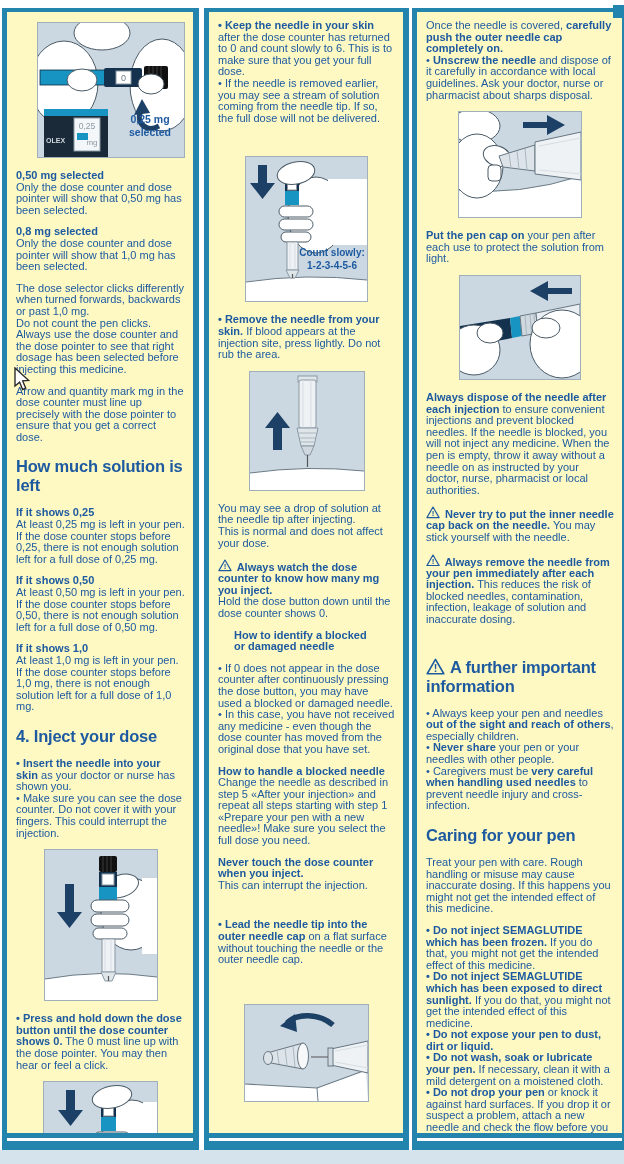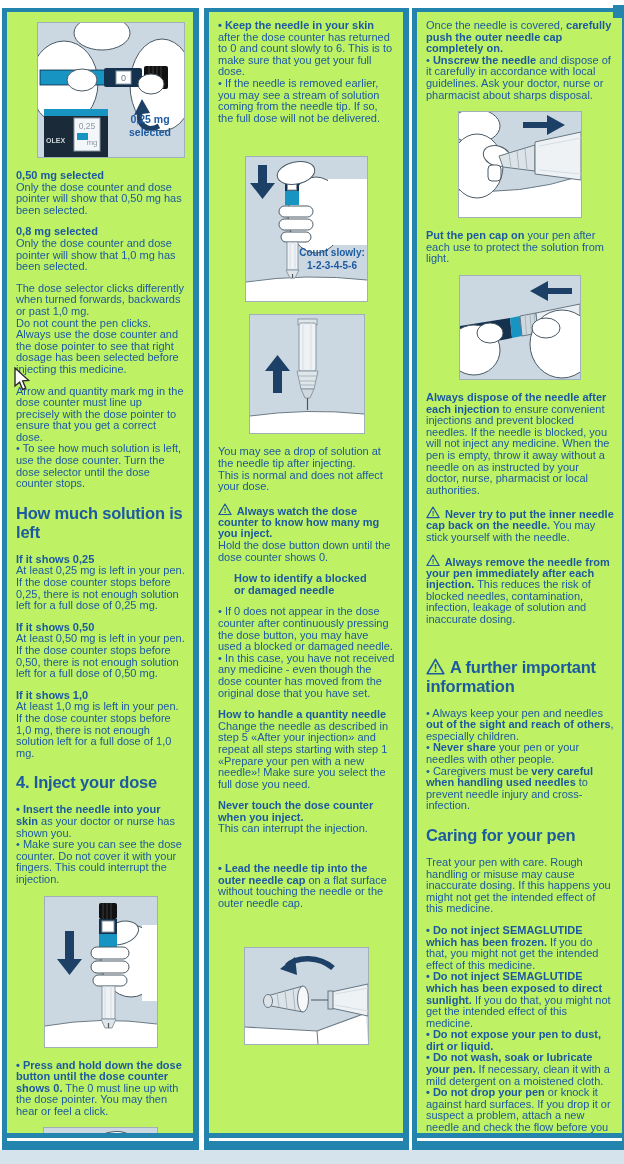--- a/index.html
+++ b/index.html
@@ -2,21 +2,21 @@
 <html style="--teal: #2384ad; --text: #1d5aa0; --figbg: #ccd8e1; --penteal: #1794c1; --navy: #14324d; --arrow: #1d4066;"><head>
 <meta charset="utf-8">
 <style>
   :root{
     --teal:#2384ad; --text:#1d5aa0; --figbg:#ccd8e1; --navy:#14324d;
     --penteal:#1794c1; --arrow:#1d4066;
   }
   html,body{margin:0;padding:0;background:#fff;}
   .page{position:relative;width:624px;height:1164px;background:#fff;overflow:hidden;
         font-family:"Liberation Sans","DejaVu Sans",sans-serif;}
-  .col{position:absolute;top:8px;height:1142px;box-sizing:border-box;background:#bef264;
+  .col{position:absolute;top:8px;height:1142px;box-sizing:border-box;background:#fef9c3;
        border:solid var(--teal);border-width:4px 6px 0 5px;display:flex;flex-direction:column;}
   .col1{left:2px;width:197px}
   .col2{left:204px;width:205px}
   .col3{left:412px;width:216px}
   .col-content{flex:1 1 auto;overflow:hidden;padding:8px 8px 0 9px;color:var(--text);
                font-size:11px;line-height:11.6px;}
   p{margin:0 0 10px}
   .b{font-weight:bold}
   .h2{font-weight:bold;font-size:16.5px;line-height:19px;margin:14px 0 12px;letter-spacing:-0.2px;color:var(--text)}
   .h3{font-weight:bold;margin:0 16px 10px}
@@ -58,21 +58,21 @@
   <text x="49" y="106" font-size="8.5" fill="#8d99a3" text-anchor="middle">0,25</text>
   <rect x="39" y="110" width="11" height="7" fill="var(--penteal)"></rect>
   <text x="54" y="122" font-size="8" fill="#8d99a3" text-anchor="middle">mg</text>
   <text x="112" y="100" font-size="10.5" font-weight="bold" fill="var(--text)" text-anchor="middle">0,25 mg</text>
   <text x="112" y="113" font-size="10.5" font-weight="bold" fill="var(--text)" text-anchor="middle">selected</text>
  </svg>
         </div>
         <p><span class="b">0,50 mg selected</span><br><span>Only the dose counter and dose pointer will show that 0,50 mg has been selected.</span></p>
         <p><span class="b">0,8 mg selected</span><br><span>Only the dose counter and dose pointer will show that 1,0 mg has been selected.</span></p>
         <p><span>The dose selector clicks differently when turned forwards, backwards or past 1,0 mg.</span><br><span>Do not count the pen clicks.</span><br><span>Always use the dose counter and the dose pointer to see that right dosage has been selected before injecting this medicine.</span></p>
-        <p><span>Arrow and quantity mark mg in the dose counter must line up precisely with the dose pointer to ensure that you get a correct dose.</span><br><span>• To see how much solution is left, use the dose counter. Turn the dose selector until the dose counter stops.</span></p>
+        <p><span>Arrow and quantity mark mg in the dose counter must line up precisely with the dose pointer to ensure that you get a correct dose.</span><br></p>
         <div class="h2"><span>How much solution is left</span></div>
         <p><span class="b">If it shows 0,25</span><br><span>At least 0,25 mg is left in your pen.</span><br><span>If the dose counter stops before 0,25, there is not enough solution left for a full dose of 0,25 mg.</span></p>
         <p><span class="b">If it shows 0,50</span><br><span>At least 0,50 mg is left in your pen.</span><br><span>If the dose counter stops before 0,50, there is not enough solution left for a full dose of 0,50 mg.</span></p>
         <p><span class="b">If it shows 1,0</span><br><span>At least 1,0 mg is left in your pen.</span><br><span>If the dose counter stops before 1,0 mg, there is not enough solution left for a full dose of 1,0 mg.</span></p>
         <div class="h2"><span>4. Inject your dose</span></div>
         <p><span class="b">• Insert the needle into your skin</span><span> as your doctor or nurse has shown you.</span><br><span>• Make sure you can see the dose counter. Do not cover it with your fingers. This could interrupt the injection.</span></p>
         <div class="figure" style="width: 112px; height: 150px;">
           <svg viewBox="0 0 112 150">
   <path d="M0 129 Q56 119 112 127 L112 150 H0 Z" fill="#fff"></path>
   <path d="M0 129 Q56 119 112 127" stroke="#6b7b86" fill="none"></path>
@@ -138,20 +138,21 @@
   <rect x="35" y="75" width="30" height="10" rx="5" fill="#fff" stroke="#4a5a66"></rect>
   <rect x="41" y="85" width="11" height="28" fill="#eef2f5" stroke="#8a98a4"></rect>
   <path d="M44 85 v28 M49 85 v28" stroke="#d5dde2"></path>
   <polygon points="40,113 53,113 49,121 44,121" fill="#dfe6ea" stroke="#8a98a4"></polygon>
   <line x1="46.5" y1="121" x2="46.5" y2="117" stroke="#555" stroke-width="1.2"></line>
   <polygon points="12,8 21,8 21,26 29,26 16.5,42 4,26 12,26" fill="var(--arrow)"></polygon>
   <text x="86" y="99" font-size="10" font-weight="bold" fill="var(--text)" text-anchor="middle">Count slowly:</text>
   <text x="86" y="112" font-size="10" font-weight="bold" fill="var(--text)" text-anchor="middle">1-2-3-4-5-6</text>
  </svg>
         </div>
+        <p><span class="b">• Remove the needle from your skin.</span><span> If blood appears at the injection site, press lightly. Do not rub the area.</span></p>
         <div class="figure" style="width: 114px; height: 118px;">
           <svg viewBox="0 0 114 118">
   <path d="M0 101 Q57 93 114 99 L114 118 H0 Z" fill="#fff"></path>
   <path d="M0 101 Q57 93 114 99" stroke="#6b7b86" fill="none"></path>
   <rect x="48" y="4" width="19" height="6" fill="#dfe6ea" stroke="#8a98a4"></rect>
   <rect x="49" y="8" width="17" height="48" rx="2" fill="#eef2f5" stroke="#8a98a4"></rect>
   <path d="M53 8 v48 M61 8 v48" stroke="#d5dde2"></path>
   <polygon points="47,56 68,56 64,74 51,74" fill="#dfe6ea" stroke="#8a98a4"></polygon>
   <path d="M49 61 h17 M50 66 h15 M51 70 h13" stroke="#aab7bf"></path>
   <polygon points="51,74 64,74 60,83 55,83" fill="#cfd8de" stroke="#8a98a4"></polygon>
@@ -159,21 +160,21 @@
   <polygon points="23,78 32,78 32,56 40,56 27.5,40 15,56 23,56" fill="var(--arrow)"></polygon>
  </svg>
         </div>
         <p><span>You may see a drop of solution at the needle tip after injecting.</span><br><span>This is normal and does not affect your dose.</span></p>
         <p><svg class="warn-icon" width="14" height="12.5" viewBox="0 0 20 18">
             <path d="M10 1.5 L18.8 16.7 L1.2 16.7 Z" fill="none" stroke="#1d5aa0" stroke-width="1.7" stroke-linejoin="round"></path>
             <text x="10" y="14.6" font-size="11.5" font-weight="bold" fill="#1d5aa0" text-anchor="middle">!</text>
           </svg><span class="b"> Always watch the dose counter to know how many mg you inject.</span><br><span>Hold the dose button down until the dose counter shows 0.</span></p>
         <div class="h3"><span>How to identify a blocked or damaged needle</span></div>
         <p><span>• If 0 does not appear in the dose counter after continuously pressing the dose button, you may have used a blocked or damaged needle.</span><br><span>• In this case, you have not received any medicine - even though the dose counter has moved from the original dose that you have set.</span></p>
-        <p><span class="b">How to handle a quantity needle</span><br><span>Change the needle as described in step 5 «After your injection» and repeat all steps starting with step 1 «Prepare your pen with a new needle»! Make sure you select the full dose you need.</span></p>
+        <p><span class="b">How to handle a blocked needle</span><br><span>Change the needle as described in step 5 «After your injection» and repeat all steps starting with step 1 «Prepare your pen with a new needle»! Make sure you select the full dose you need.</span></p>
         <p><span class="b">Never touch the dose counter when you inject.</span><br><span>This can interrupt the injection.</span></p>
         <div style="height: 18px;"></div>
         <p><span class="b">• Lead the needle tip into the outer needle cap</span><span> on a flat surface without touching the needle or the outer needle cap.</span></p>
         <div style="height: 26px;"></div>
         <div class="figure" style="width: 123px; height: 96px;">
           <svg viewBox="0 0 123 96">
   <path d="M0 79 L72 83 L121 65 L123 96 H0 Z" fill="#fff"></path>
   <path d="M0 79 L72 83 L121 65" stroke="#6b7b86" fill="none" stroke-width="1.2"></path>
   <path d="M72 83 L73 96" stroke="#6b7b86"></path>
   <path d="M22 48 L58 38 L58 64 L26 58 Z" fill="#dde4e9" stroke="#667682"></path>

